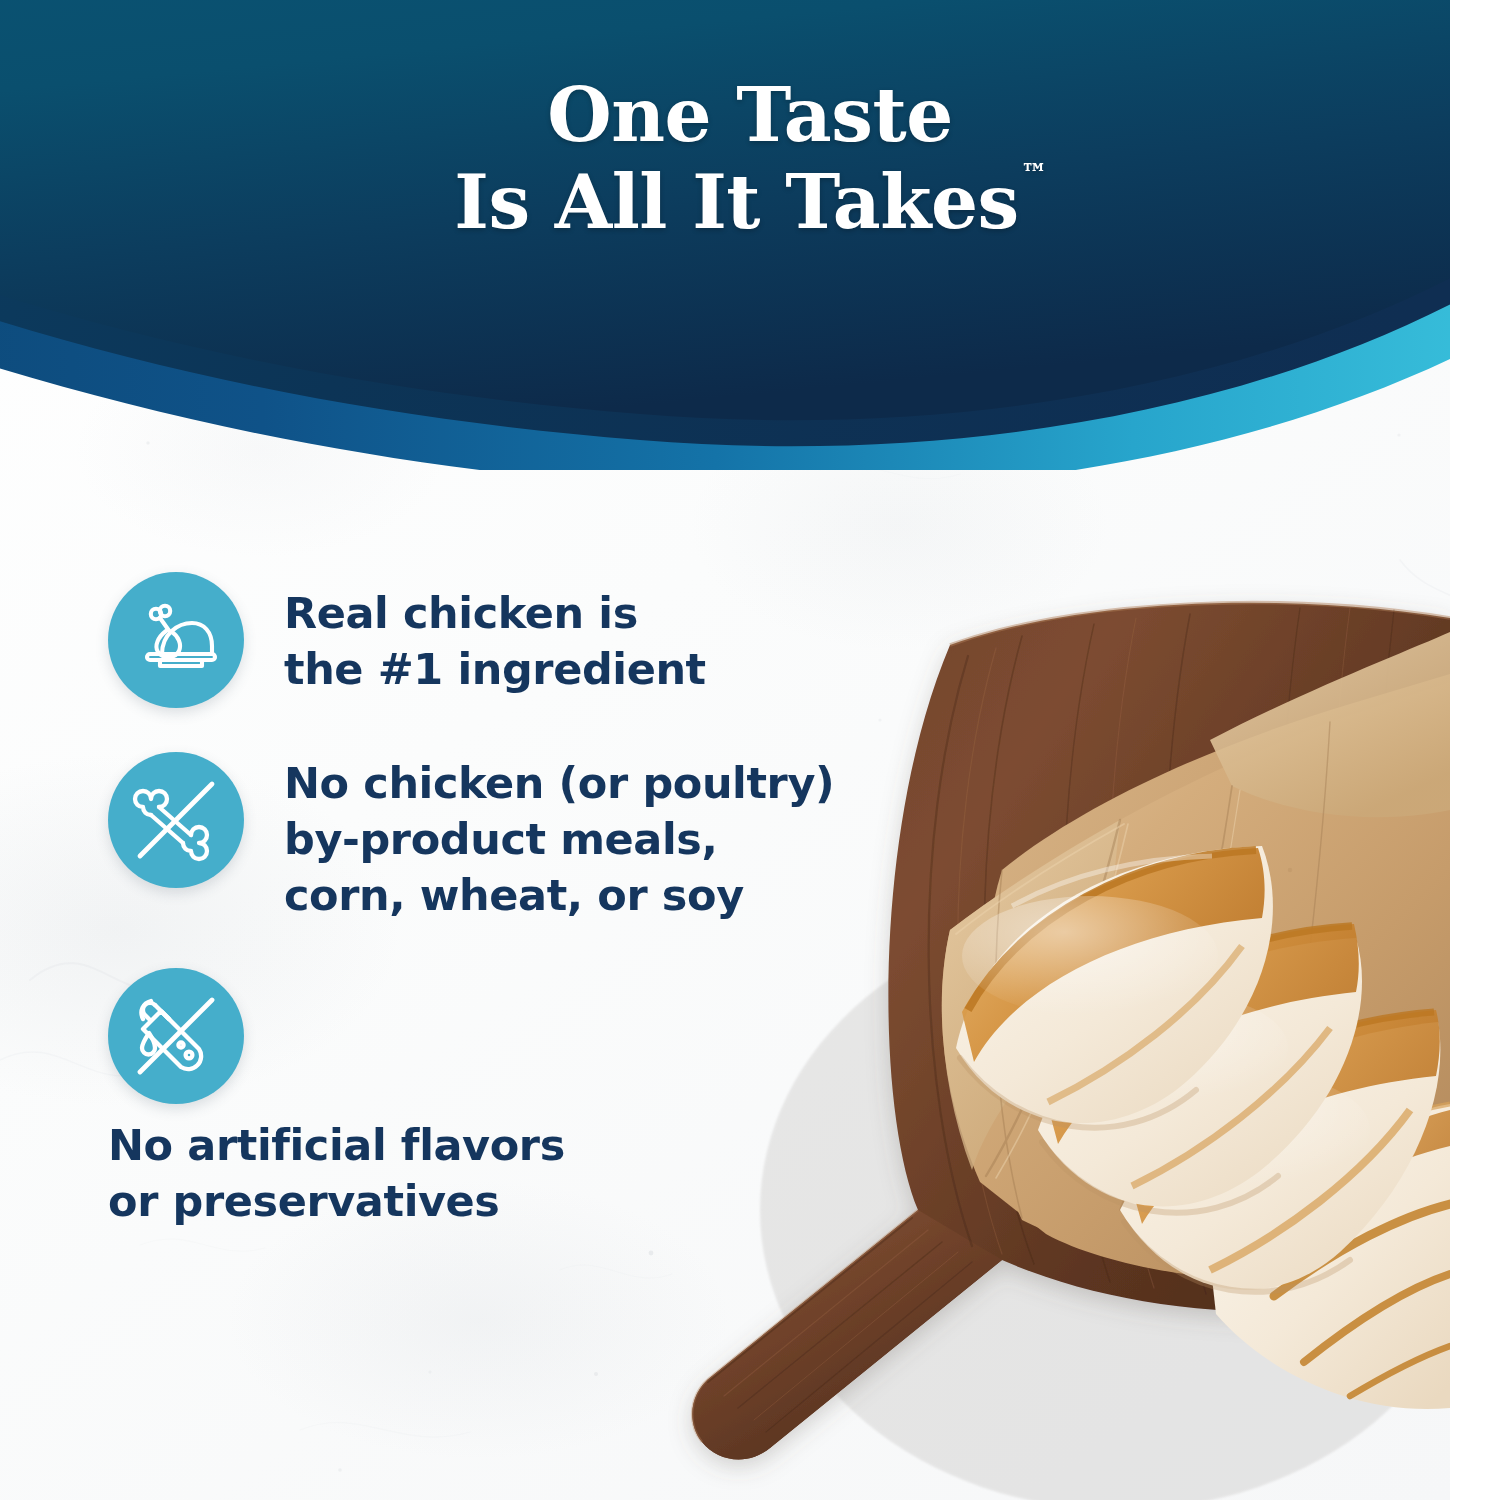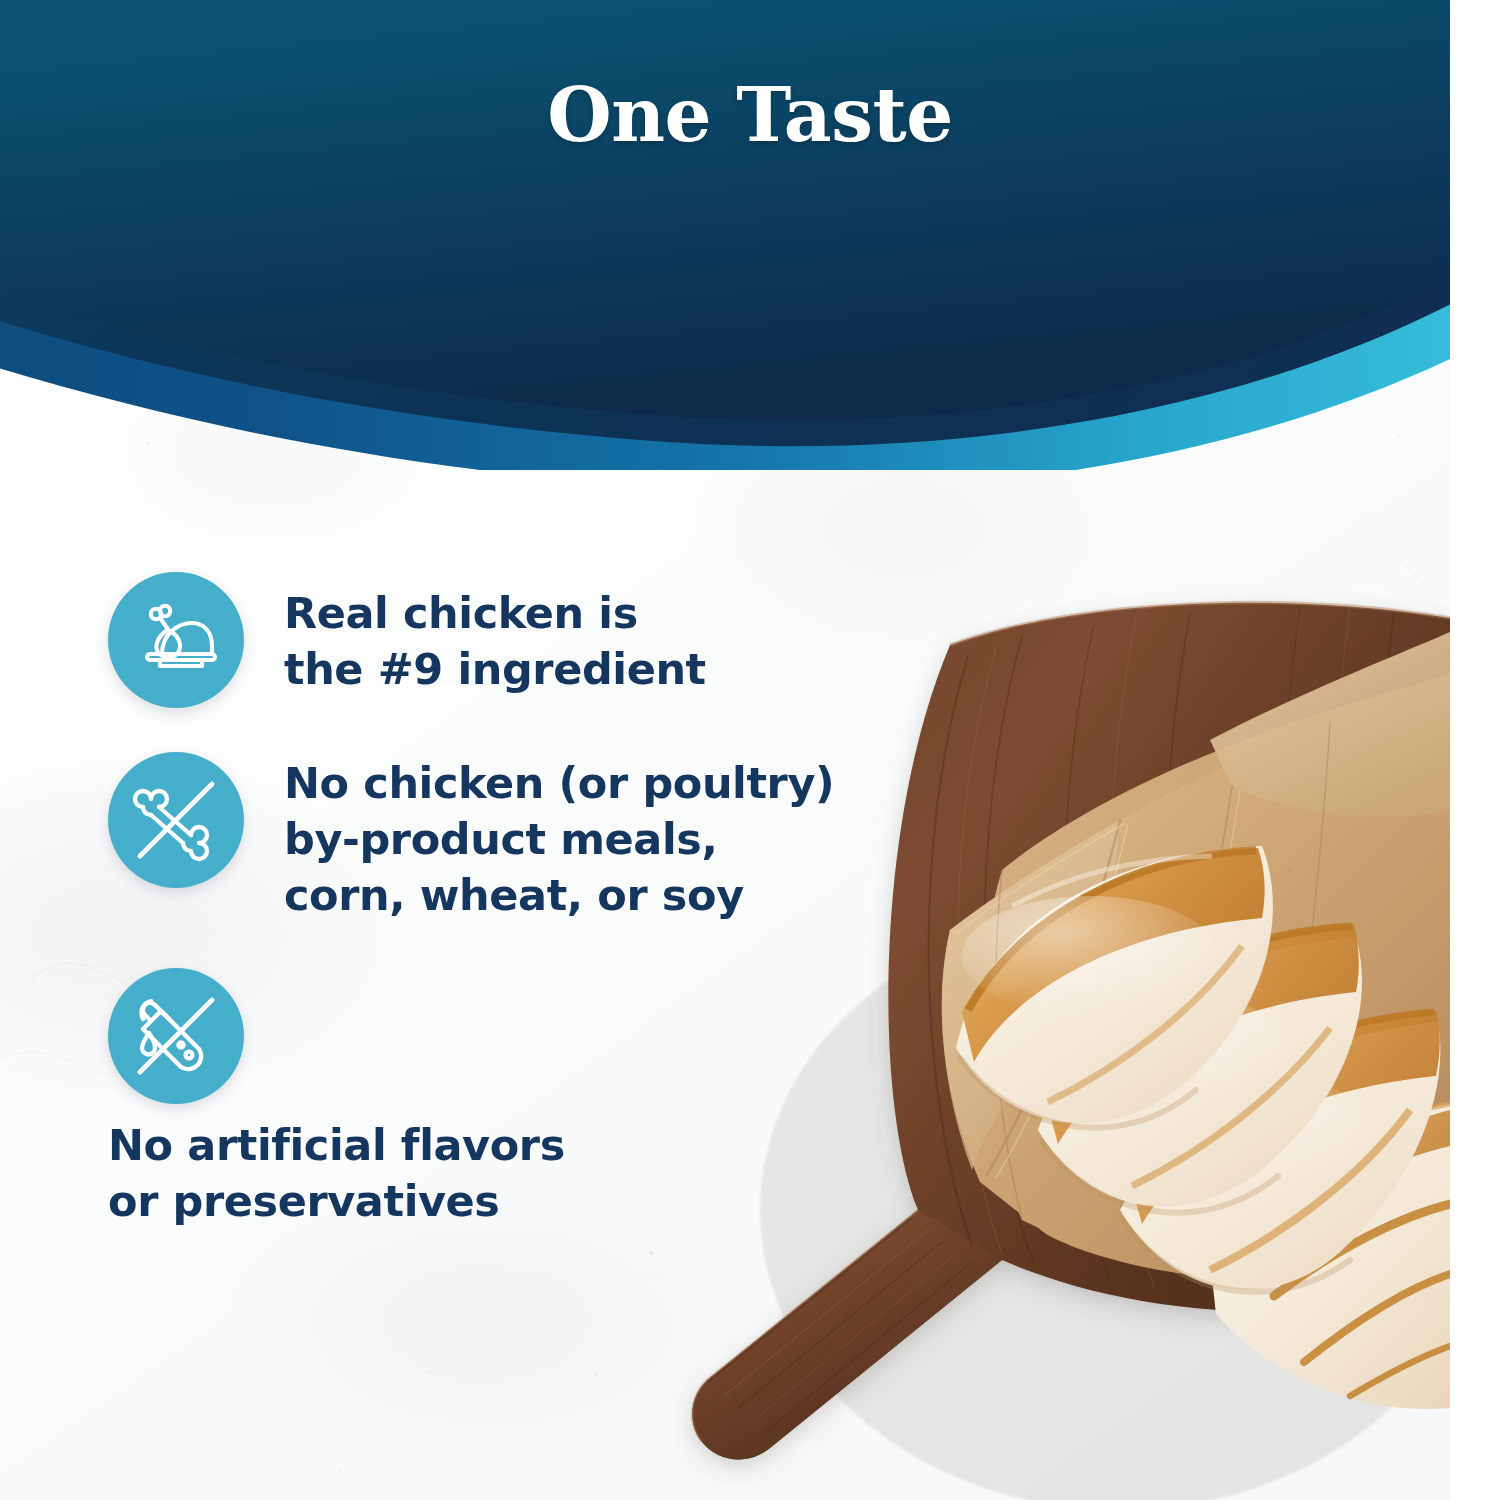--- a/index.html
+++ b/index.html
@@ -176,20 +176,23 @@
                  C 360 418, 120 366, -120 282 Z" fill="url(#navyGrad)"></path>
 
         <path d="M -120 -60 H 1620 V 170
                  C 1360 378, 980 442, 640 414
                  C 360 392, 120 340, -120 256 Z" fill="url(#hdrGrad)"></path>
       </g>
     </svg>
 
     <div class="headline">
       <div>One Taste</div>
+      <div class="l2">
+        <span>Is All It Takes</span><span class="tm">™</span>
+      </div>
     </div>
   </div>
 
   <svg class="photo" viewBox="0 0 800 930">
     <defs>
       <linearGradient id="boardG" x1="0" y1="0" x2="1" y2="0.8">
         <stop offset="0" stop-color="#6b3f29"></stop>
         <stop offset="0.35" stop-color="#7d4c31"></stop>
         <stop offset="0.70" stop-color="#5c3520"></stop>
         <stop offset="1" stop-color="#4a2a1a"></stop>
@@ -401,21 +404,21 @@
 
             <circle cx="24" cy="18" r="5.2"></circle>
             <circle cx="33" cy="15" r="5.2"></circle>
 
             <path d="M18 58 H 80 A 3 3 0 0 1 80 64 H 18 A 3 3 0 0 1 18 58 Z"></path>
             <path d="M28 64 H 70 L 70 70 H 28 Z"></path>
           </g>
         </svg>
       </div>
       <div class="bullet-text">Real chicken is
-the #9 ingredient</div>
+the #1 ingredient</div>
     </div>
 
     <div class="bullet b2">
       <div class="badge">
         <svg width="94" height="94" viewBox="0 0 94 94">
           <g fill="none" stroke="#ffffff" stroke-width="4.3" stroke-linecap="round" stroke-linejoin="round">
 
             <path d="M30 34 L 62 62"></path>
             <path d="M22 42 L 54 70"></path>
 

